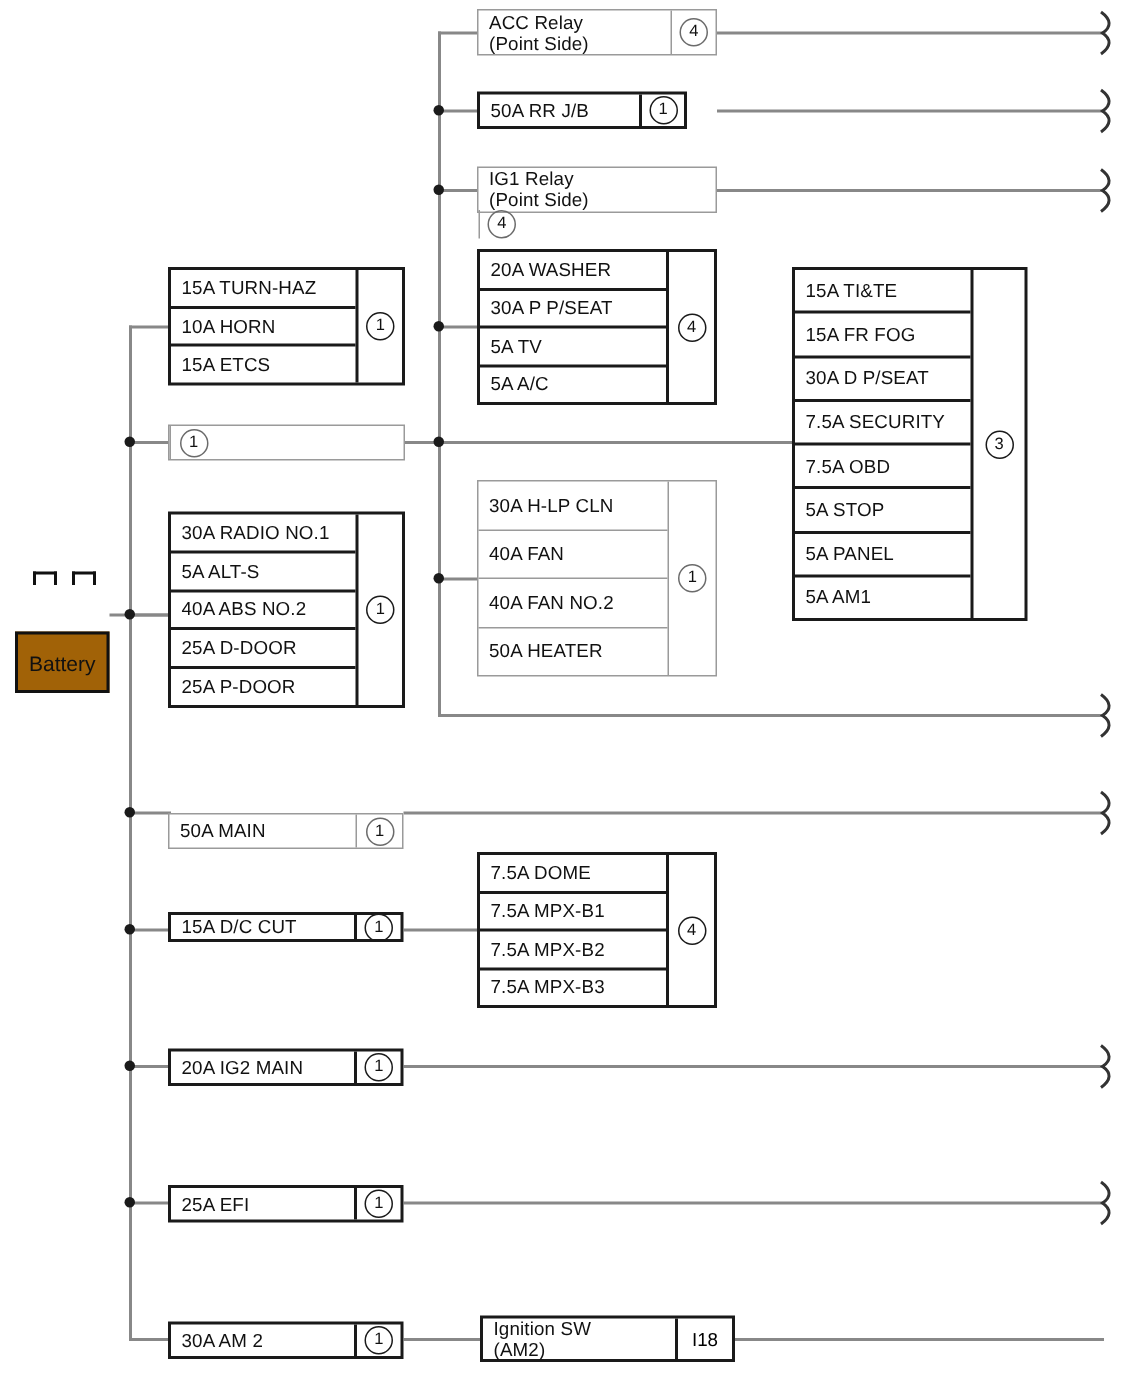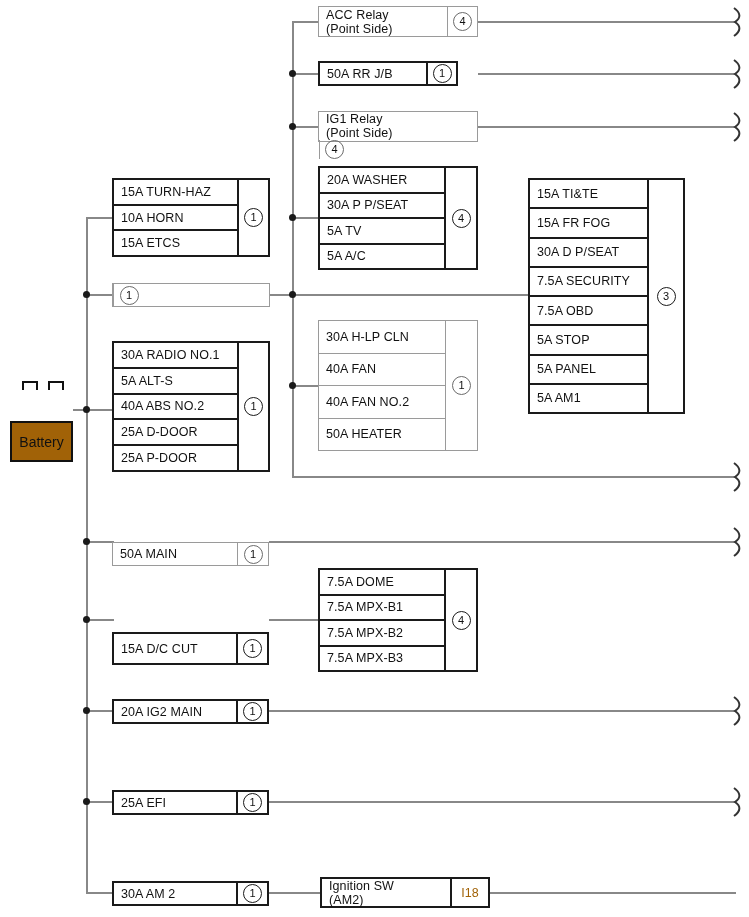--- a/index.html
+++ b/index.html
@@ -22,21 +22,21 @@
   .row:last-child{border-bottom:none;}
   .block.light .row{border-bottom:1.5px solid #9a9a9a;color:#111;}
   .block.light .row:last-child{border-bottom:none;}
   .qty{flex:0 0 auto;box-sizing:border-box;border-left:2px solid #1a1a1a;
        display:flex;align-items:center;justify-content:center;}
   .block.light .qty{border-left:1.5px solid #9a9a9a;}
   .circnum{display:inline-flex;align-items:center;justify-content:center;
            width:17px;height:17px;border-radius:50%;border:1.3px solid #1a1a1a;
            font-size:11px;line-height:1;color:#111;}
   .block.light .circnum{border-color:#6b6b6b;}
-  .plainnum{font-size:12.5px;color:#a16207;}
+  .plainnum{font-size:12.5px;color:#000000;}
 
   
   .row.two{flex-direction:column;align-items:flex-start;justify-content:center;line-height:1.12;text-align:center;}
   .row.two span{display:block;}
 
   
   #battery{position:absolute;box-sizing:border-box;border:2.5px solid #111;background:#a16207;
            display:flex;align-items:center;justify-content:center;font-size:14px;color:#111;margin-top:32px;}
   .bat-term{position:absolute;box-sizing:border-box;border:2.5px solid #111;border-bottom:none;background:#fff;}
 
@@ -228,21 +228,21 @@
 
   <div class="block light" style="left:112px;top:530px;width:157px;height:24px;margin-top:12px;">
     <div class="rows">
       <div class="row">50A MAIN</div>
     </div>
     <div class="qty" style="width:31px;">
       <span class="circnum">1</span>
     </div>
   </div>
 
-  <div class="block" style="left:112px;top:632px;width:157px;height:33px;">
+  <div class="block" style="left:112px;top:608px;width:157px;height:20px;">
     <div class="rows">
       <div class="row">15A D/C CUT</div>
     </div>
     <div class="qty" style="width:31px;">
       <span class="circnum">1</span>
     </div>
   </div>
 
   <div class="block" style="left:318px;top:568px;width:160px;height:104px;">
     <div class="rows">

